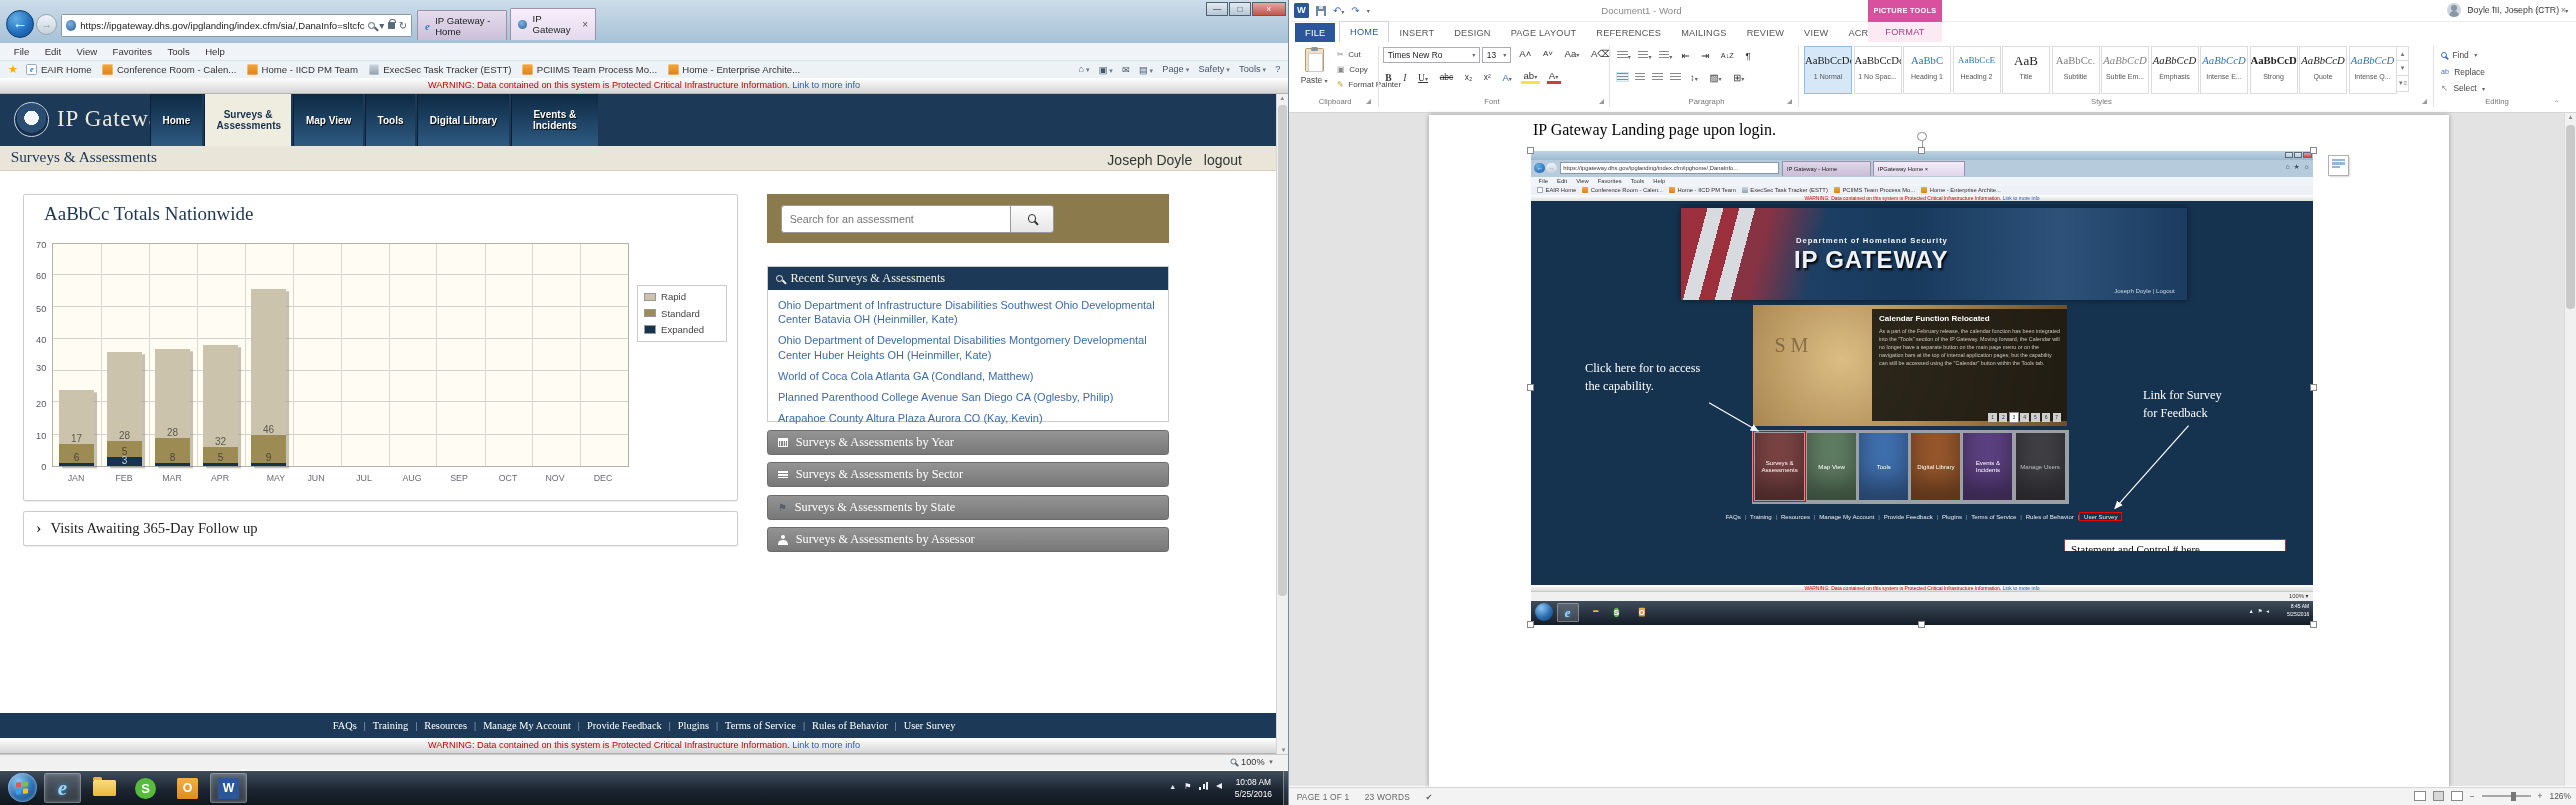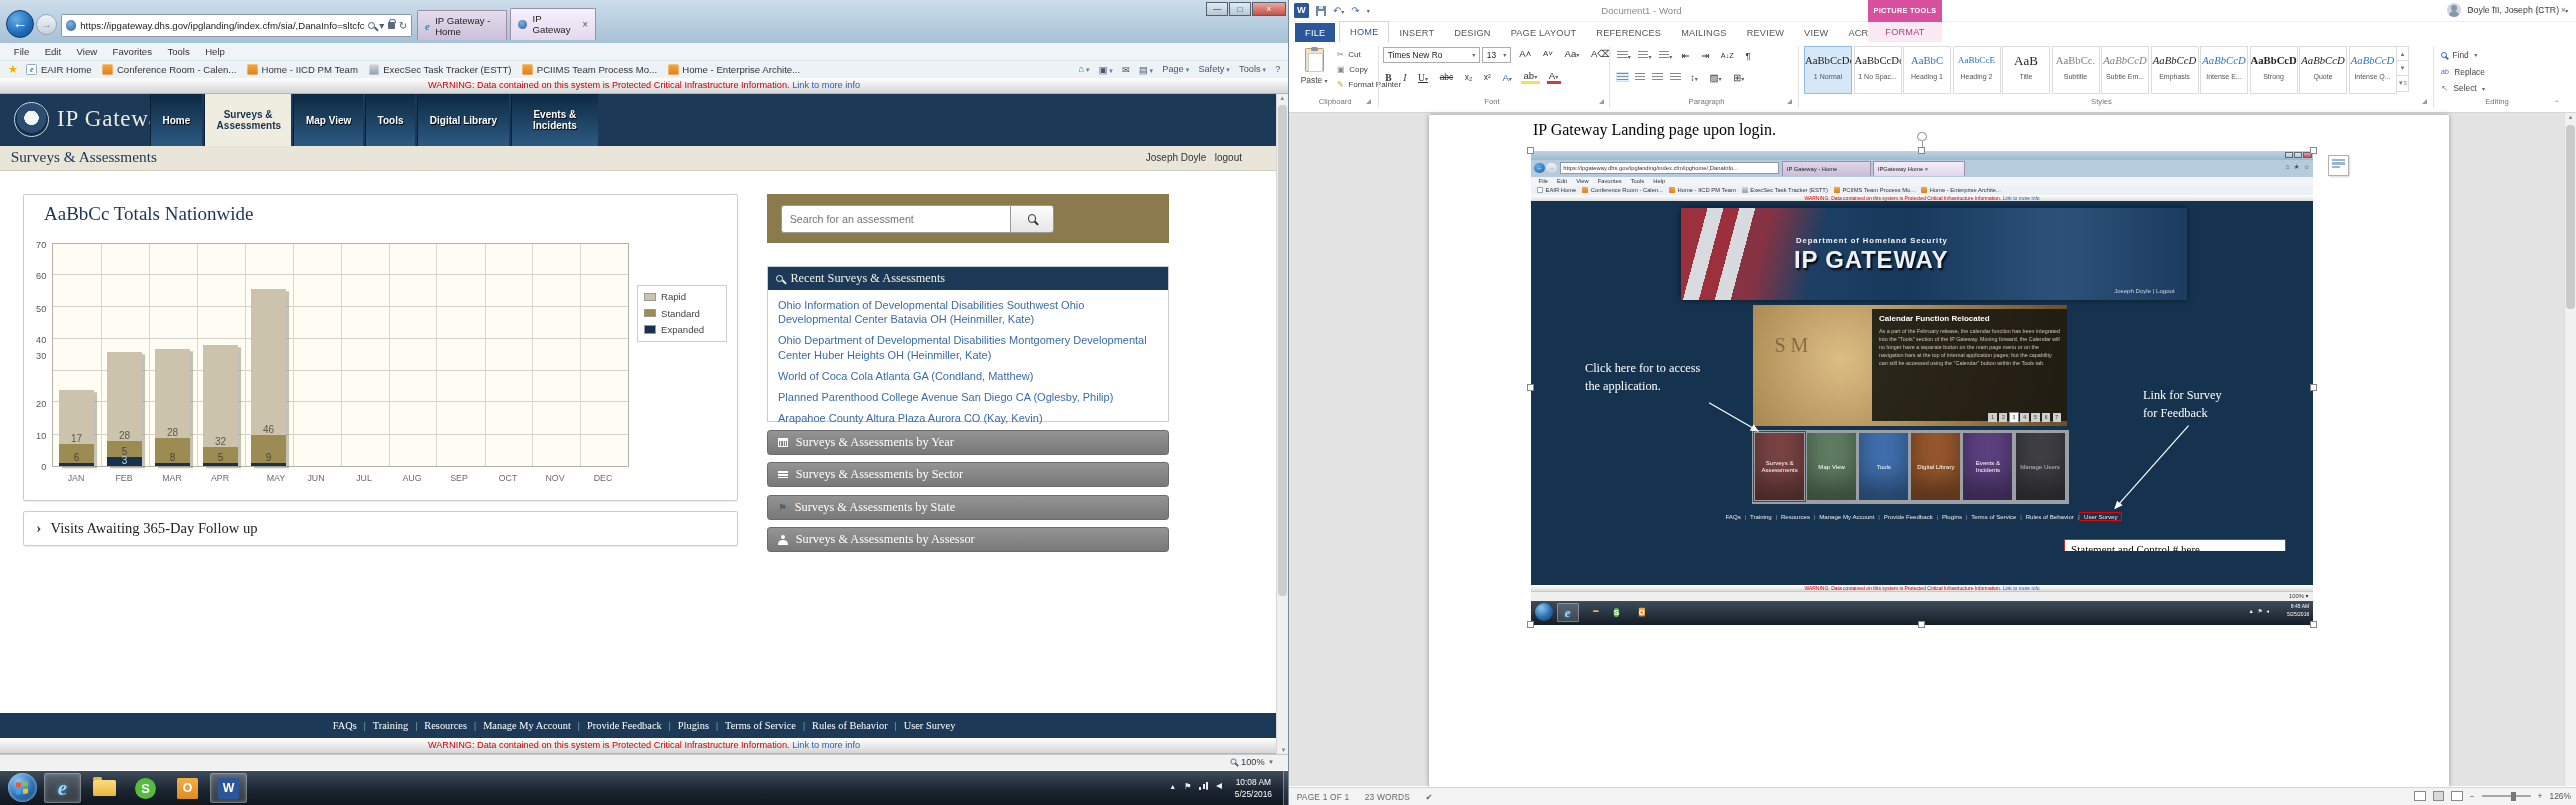--- a/index.html
+++ b/index.html
@@ -44,21 +44,21 @@
 .warn-red{color:#c00}.warn-link{color:#2a5db0}
 
 .sitehead{left:0;top:94px;width:1288px;height:52px;background:#1c3a57}
 .seal{left:14px;top:8.4px;width:35px;height:35px;border-radius:50%;border:1.5px solid #cdd6e0;background:radial-gradient(circle at 50% 45%,#f3f6f9 0 29%,#2a4e73 30% 60%,#142e4a 61%)}
 .brand{left:57px;top:11.5px;font-size:23px;color:#ece9dd;letter-spacing:0.8px}
 #site-nav{position:absolute;left:150px;top:0;height:52px;display:flex;gap:2.3px}
 .nt{height:52px;background:linear-gradient(#0d2942,#2e5a82);color:#fff;font-weight:bold;font-size:10px;display:flex;align-items:center;justify-content:center;text-align:center;padding:0 11.5px;text-shadow:0.8px 0.8px 0.8px #000;border-left:0.8px solid #0a2036}
 .nt.active{background:#efece0;color:#16304c;text-shadow:none}
 .crumb{left:0;top:146px;width:1288px;height:24.5px;background:#e9e6d9;border-bottom:0.8px solid #d2cfc2}
 .crumb-title{left:10.7px;top:2.3px;font-size:15.3px;color:#1c3552}
-.crumb-user{right:46px;top:6.1px;font-size:10px;color:#333}
+.crumb-user{right:46px;top:6.1px;font-size:14px;color:#333}
 .content-bg{left:0;top:171px;width:1288px;height:542px;background:#fff}
 .card{background:#fff;border:0.8px solid #ccc;border-radius:2.3px;box-shadow:0 0.8px 1.5px rgba(0,0,0,.08)}
 #chart-card{left:23px;top:194px;width:715px;height:307px}
 .c1-title{left:20px;top:7.7px;font-size:19px;color:#1c3552}
 .plot{left:28px;top:48px;width:577px;height:224px;background:#fffdf3;border:0.8px solid #b2b2aa}
 .hgrid{position:absolute;left:0;width:100%;height:0.8px;background:#d3d3cb}
 .vgrid{position:absolute;top:0;width:0.8px;height:100%;background:#d9d9d1}
 .stack{position:absolute;bottom:0;display:flex;flex-direction:column-reverse;box-shadow:3.1px 2.3px 0 rgba(128,121,98,.45)}
 .seg{display:flex;align-items:flex-end;justify-content:center}
 .seglab{font-size:10px}
@@ -419,21 +419,21 @@
             </div>
             <div class="seg" style="height: 146px; background: rgb(203, 195, 171);">
               <span class="seglab" style="color: rgb(92, 88, 74);">46</span>
             </div>
           </div>
         </div>
     <div class="abs" id="ylabels">
           <div class="ylab" style="bottom: -5.4px;">0</div>
           <div class="ylab" style="bottom: 26px;">10</div>
           <div class="ylab" style="bottom: 58px;">20</div>
-          <div class="ylab" style="bottom: 106px;">30</div>
+          <div class="ylab" style="bottom: 94px;">30</div>
           <div class="ylab" style="bottom: 122px;">40</div>
           <div class="ylab" style="bottom: 153px;">50</div>
           <div class="ylab" style="bottom: 186px;">60</div>
           <div class="ylab" style="bottom: 217px;">70</div>
         </div>
     <div class="abs" id="xlabels">
           <div class="xlab" style="left: 0px; width: 48px;">JAN</div>
           <div class="xlab" style="left: 48px; width: 48px;">FEB</div>
           <div class="xlab" style="left: 96px; width: 48px;">MAR</div>
           <div class="xlab" style="left: 144px; width: 48px;">APR</div>
@@ -475,21 +475,21 @@
           <span class="mag"></span>
         </div>
   </div>
 
   <div class="abs" id="recent-card">
     <div class="rhead">
       <span class="mag white"></span>
       <span>Recent Surveys &amp; Assessments</span>
     </div>
     <div id="recent-list">
-          <div class="rlink">Ohio Information of Developmental Disabilities Southwest Ohio Developmental Center Batavia OH (Heinmiller, Kate)</div>
+          <div class="rlink">Ohio Department of Infrastructure Disabilities Southwest Ohio Developmental Center Batavia OH (Heinmiller, Kate)</div>
           <div class="rlink">Ohio Department of Developmental Disabilities Montgomery Developmental Center Huber Heights OH (Heinmiller, Kate)</div>
           <div class="rlink">World of Coca Cola Atlanta GA (Condland, Matthew)</div>
           <div class="rlink">Planned Parenthood College Avenue San Diego CA (Oglesby, Philip)</div>
           <div class="rlink">Arapahoe County Altura Plaza Aurora CO (Kay, Kevin)</div>
         </div>
   </div>
 
   <div class="abs sfooter">
         <span id="site-footer-links" style="padding:0"><span>FAQs</span><span class="fsep">|</span><span>Training</span><span class="fsep">|</span><span>Resources</span><span class="fsep">|</span><span>Manage My Account</span><span class="fsep">|</span><span>Provide Feedback</span><span class="fsep">|</span><span>Plugins</span><span class="fsep">|</span><span>Terms of Service</span><span class="fsep">|</span><span>Rules of Behavior</span><span class="fsep">|</span><span>User Survey</span></span>
       </div>
@@ -841,21 +841,21 @@
                 <div class="s-tile" style="background: rgb(95, 125, 98);">Map View</div>
                 <div class="s-tile" style="background: rgb(63, 111, 174);">Tools</div>
                 <div class="s-tile" style="background: rgb(150, 87, 44);">Digital Library</div>
                 <div class="s-tile" style="background: rgb(92, 64, 128);">Events &amp; Incidents</div>
                 <div class="s-tile dis" style="background: rgb(63, 63, 68);">Manage Users</div>
               </div>
           <div id="shot-footer"><span>FAQs</span><span class="s-fsep">|</span><span>Training</span><span class="s-fsep">|</span><span>Resources</span><span class="s-fsep">|</span><span>Manage My Account</span><span class="s-fsep">|</span><span>Provide Feedback</span><span class="s-fsep">|</span><span>Plugins</span><span class="s-fsep">|</span><span>Terms of Service</span><span class="s-fsep">|</span><span>Rules of Behavior</span><span class="s-fsep">|</span><span class="usv">User Survey</span></div>
           <div class="s-stmt">Statement and Control # here.</div>
           <div class="s-co" style="left:54px;top:157px;width:176px">
             <div>Click here for to access</div>
-                <div>the application.</div>
+                <div>the capability.</div>
           </div>
           <div class="s-co" style="left:612px;top:184px;width:130px">
             <div>Link for Survey</div>
                 <div>for Feedback</div>
           </div>
           <svg class="abs" style="left:0;top:0" width="782" height="383" viewBox="0 0 1020 500">
             <defs>
                   <marker id="ah" markerWidth="8" markerHeight="8" refX="6" refY="3" orient="auto">
                     <path d="M0,0 L7,3 L0,6 z" fill="#fff"></path>
                   </marker>

